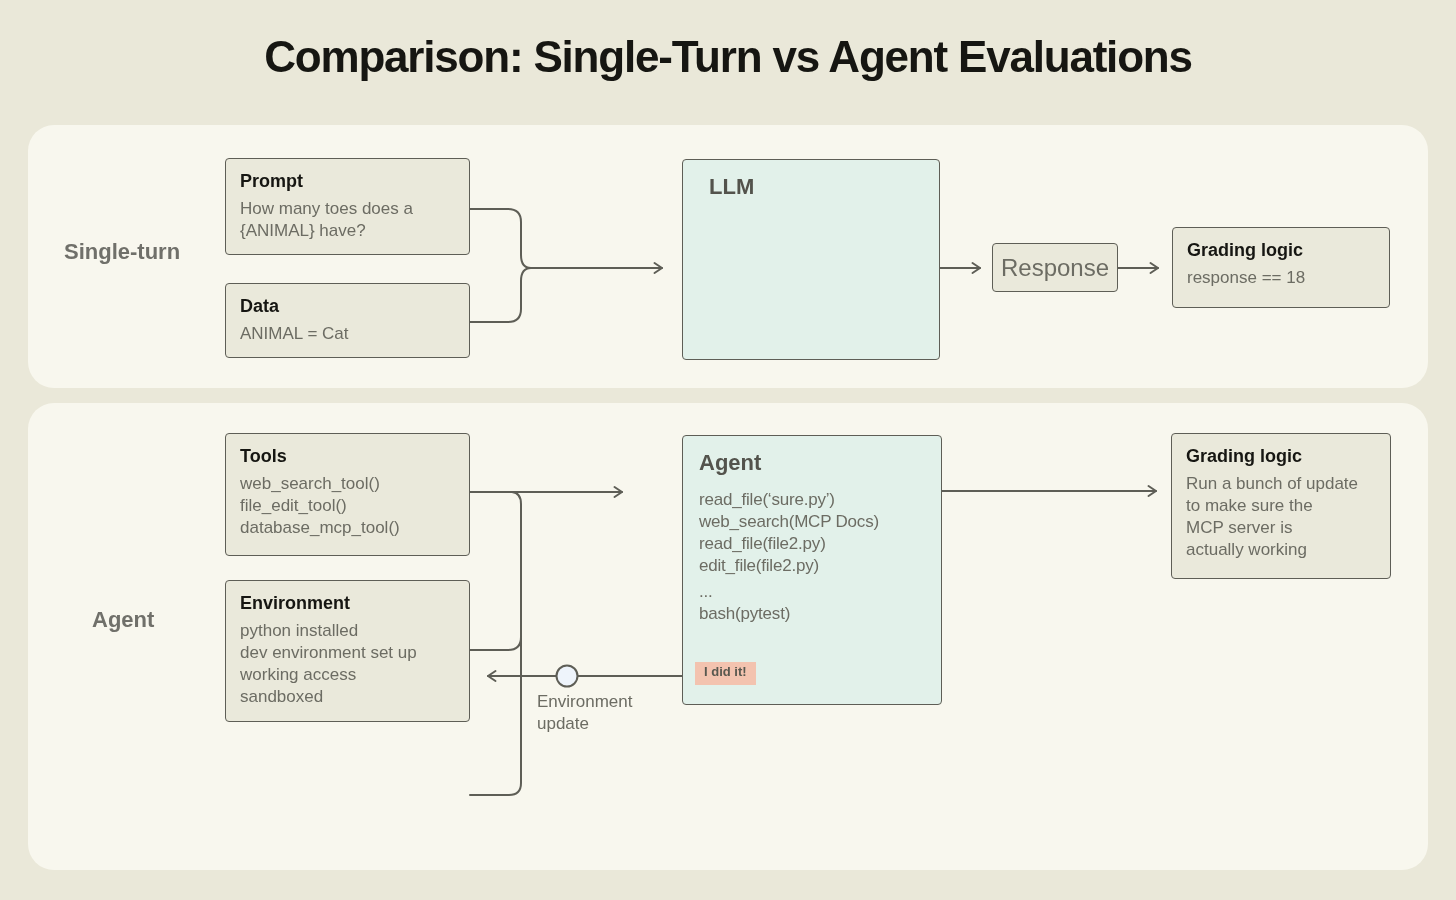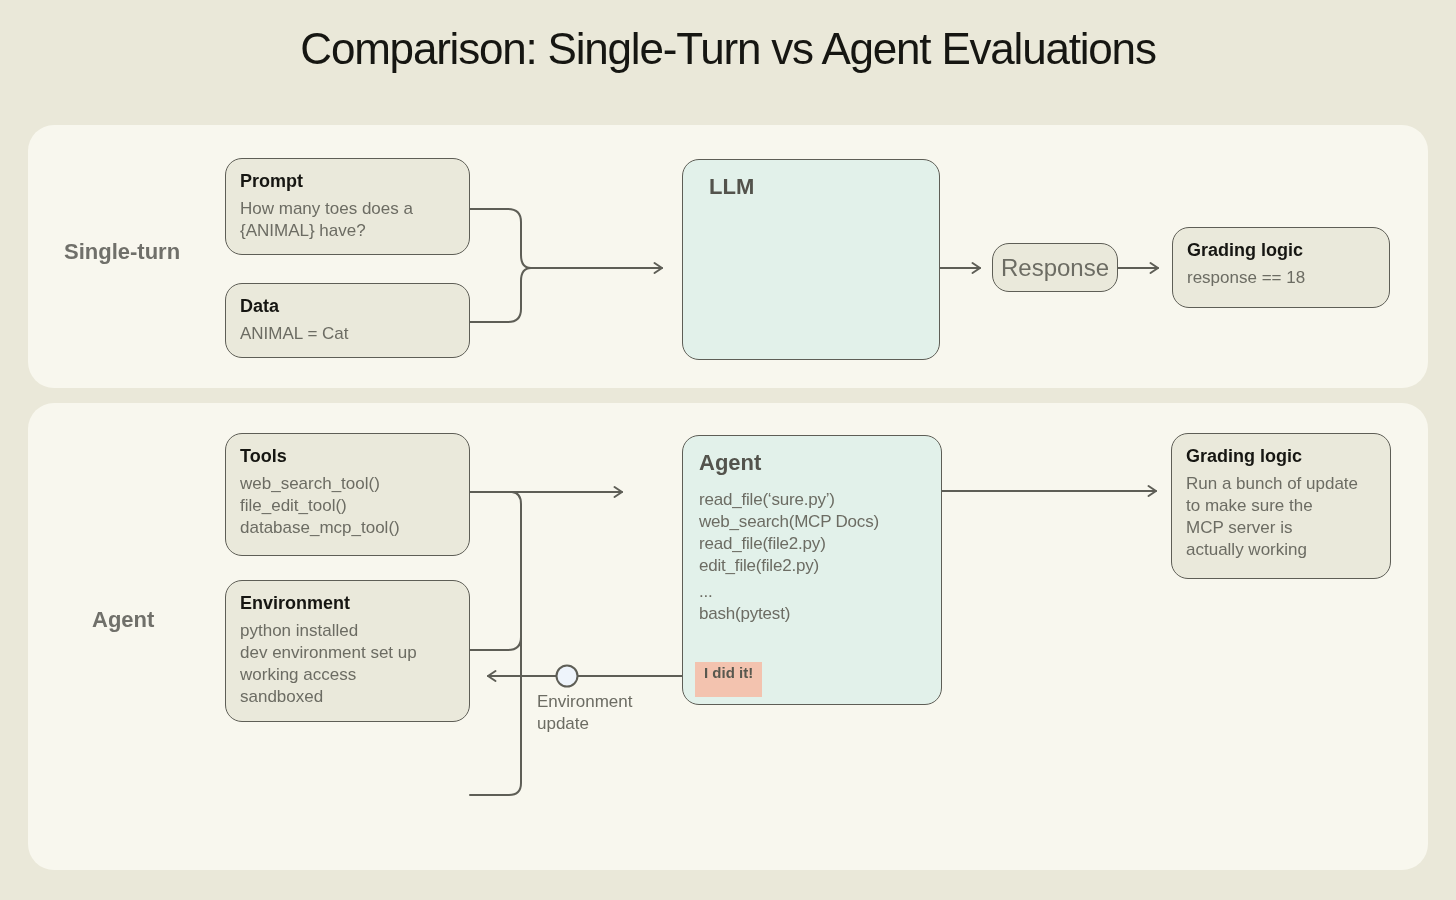--- a/index.html
+++ b/index.html
@@ -8,32 +8,32 @@
     --salmon:#f3c3af; --node_fill:#eef4fb; --text_dark:#161612; --text_gray:#6c6c63;
     --text_label:#70706a;
   }
   *{margin:0;padding:0;box-sizing:border-box}
   html,body{background:var(--outer)}
   .canvas{
     position:relative;width:1456px;height:900px;background:var(--outer);
     font-family:"Liberation Sans",sans-serif;overflow:hidden;
   }
   .page-title{
-    position:absolute;top:24px;left:0;width:100%;text-align:center;
-    font-size:44px;font-weight:400;letter-spacing:-1.2px;color:var(--text_dark);
+    position:absolute;top:32px;left:0;width:100%;text-align:center;
+    font-size:44px;font-weight:700;letter-spacing:-1.2px;color:var(--text_dark);
   }
   .panel{position:absolute;left:28px;width:1400px;background:var(--panel);border-radius:26px}
   #panel-top{top:125px;height:263px}
   #panel-bottom{top:403px;height:467px}
   .row-label{position:absolute;font-size:22px;font-weight:700;color:var(--text_label)}
   #label-single-turn{left:64px;top:239px}
   #label-agent{left:92px;top:607px}
   .box{
     position:absolute;background:var(--box_fill);border:1.5px solid var(--box_border);
-    border-radius:17px;padding:12px 14px;
+    border-radius:4px;padding:12px 14px;
   }
   .box-title{font-size:18px;font-weight:700;color:var(--text_dark);margin-bottom:6px}
   .box-line{font-size:17px;line-height:22px;color:var(--text_gray)}
   .mint{background:var(--mint_fill)}
   .mint-title{font-size:22px;font-weight:700;color:var(--mint_title)}
   #box-prompt{left:225px;top:158px;width:245px;height:97px}
   #box-data{left:225px;top:283px;width:245px;height:75px}
   #box-llm{left:682px;top:159px;width:258px;height:201px;padding:14px 26px}
   #box-response{left:992px;top:243px;width:126px;height:49px;display:flex;align-items:center;justify-content:center}
   #box-response .box-line{font-size:24px}
@@ -41,21 +41,21 @@
   #box-tools{left:225px;top:433px;width:245px;height:123px}
   #box-environment{left:225px;top:580px;width:245px;height:142px}
   #box-task{left:225px;top:746px;width:245px;height:94px}
   #box-agent{left:682px;top:435px;width:260px;height:270px;padding:14px 16px}
   #box-agent .agent-calls{margin-top:13px}
   #box-agent .box-line{letter-spacing:-0.2px}
   #box-agent .gap{margin-top:4px}
   #box-grading-bottom{left:1171px;top:433px;width:220px;height:146px}
   .badge{
     position:absolute;left:12px;top:226px;background:var(--salmon);
-    color:#58584f;font-size:15px;font-weight:700;padding:2px 9px 16px;
+    color:#58584f;font-size:13px;font-weight:700;padding:2px 9px 6px;
   }
   .env-update-label{position:absolute;left:537px;top:691px;font-size:17px;line-height:22px;color:var(--text_gray)}
   svg.overlay{position:absolute;left:0;top:0;pointer-events:none}
 </style>
 </head>
 <body>
 
 <div class="canvas">
 
   <h1 class="page-title">Comparison: Single-Turn vs Agent Evaluations</h1>

